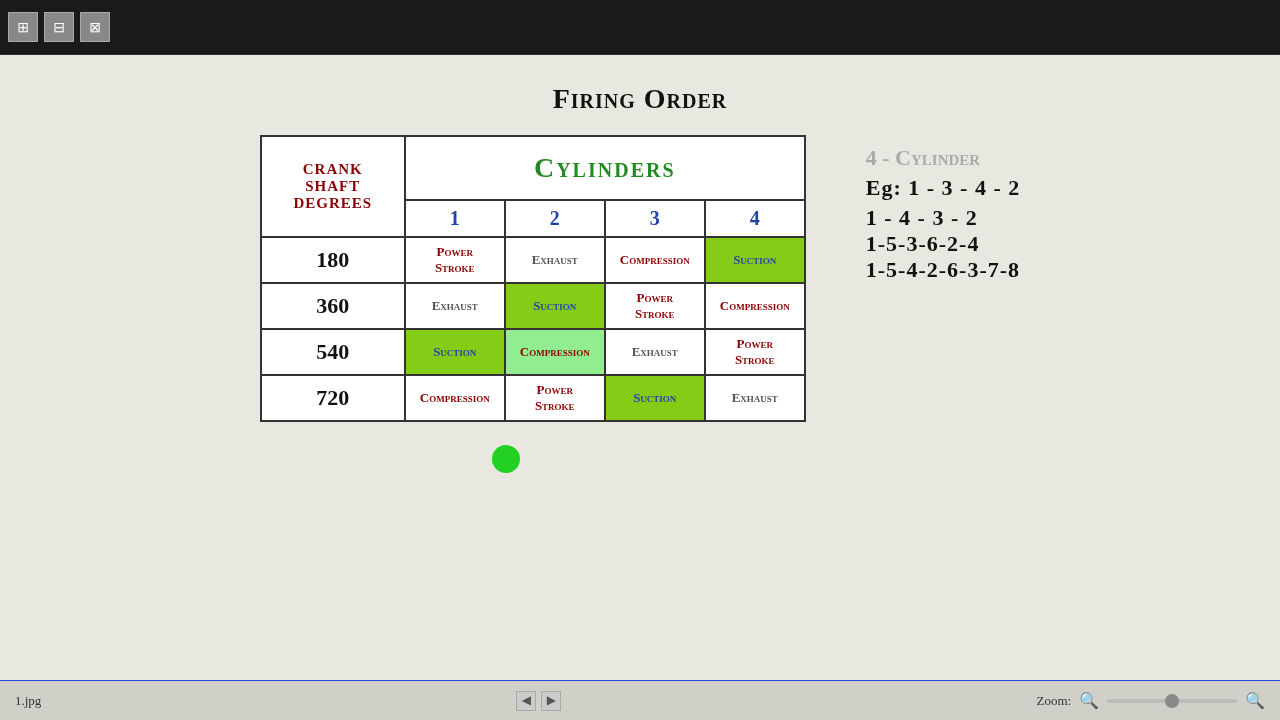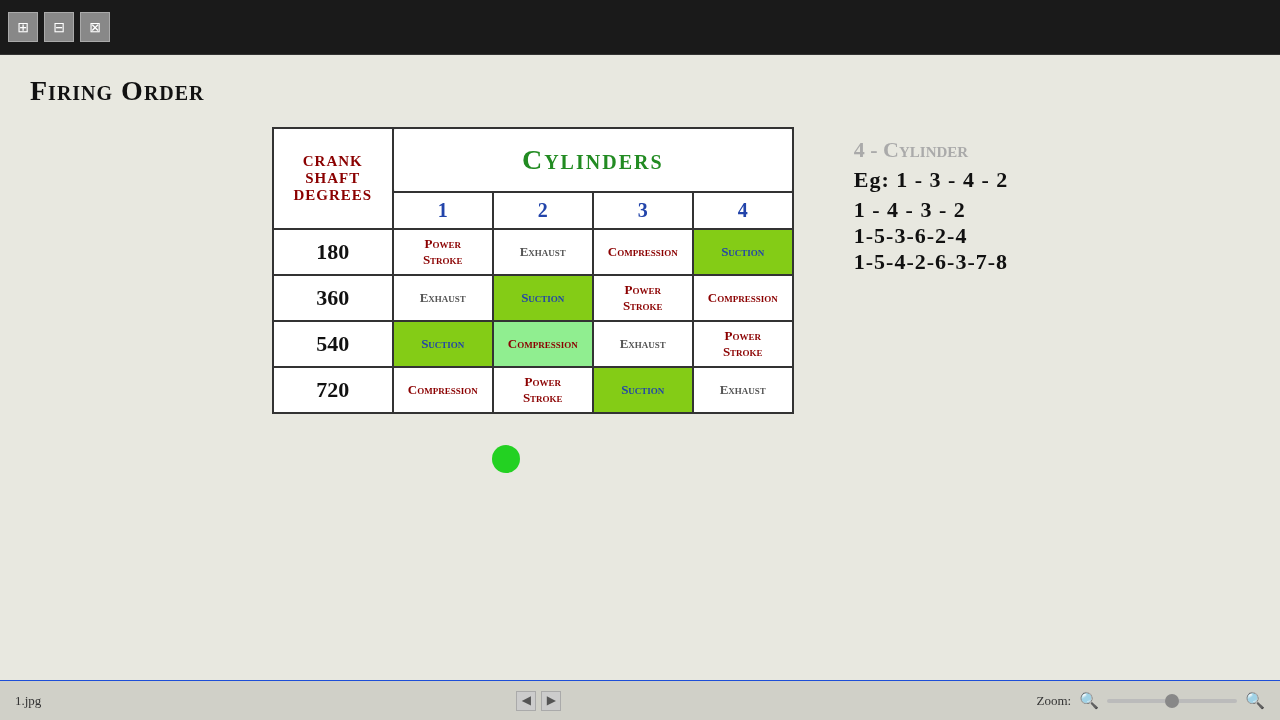--- a/index.html
+++ b/index.html
@@ -31,21 +31,22 @@
       justify-content: center;
       font-size: 14px;
       color: #fff;
     }
     .main-content {
       width: 100%;
       height: calc(100% - 55px - 40px);
       background: #e8e8e0;
       display: flex;
       flex-direction: column;
-      padding: 20px 30px;
+      align-items: center;
+      padding: 28px 30px;
       position: relative;
     }
     .page-title {
       font-size: 28px;
       font-weight: bold;
       color: #111;
       margin-bottom: 20px;
       letter-spacing: 1px;
       font-variant: small-caps;
     }
@@ -74,21 +75,21 @@
       font-weight: bold;
       font-variant: small-caps;
       min-width: 80px;
     }
     .header-crank {
       background: #fff;
       color: #8B0000;
       font-size: 15px;
       font-weight: bold;
       letter-spacing: 1px;
-      width: 120px;
+      width: 144px;
       vertical-align: middle;
     }
     .header-cylinders {
       background: #fff;
       color: #228B22;
       font-size: 28px;
       font-weight: bold;
       font-variant: small-caps;
       letter-spacing: 2px;
       padding: 15px 0;

